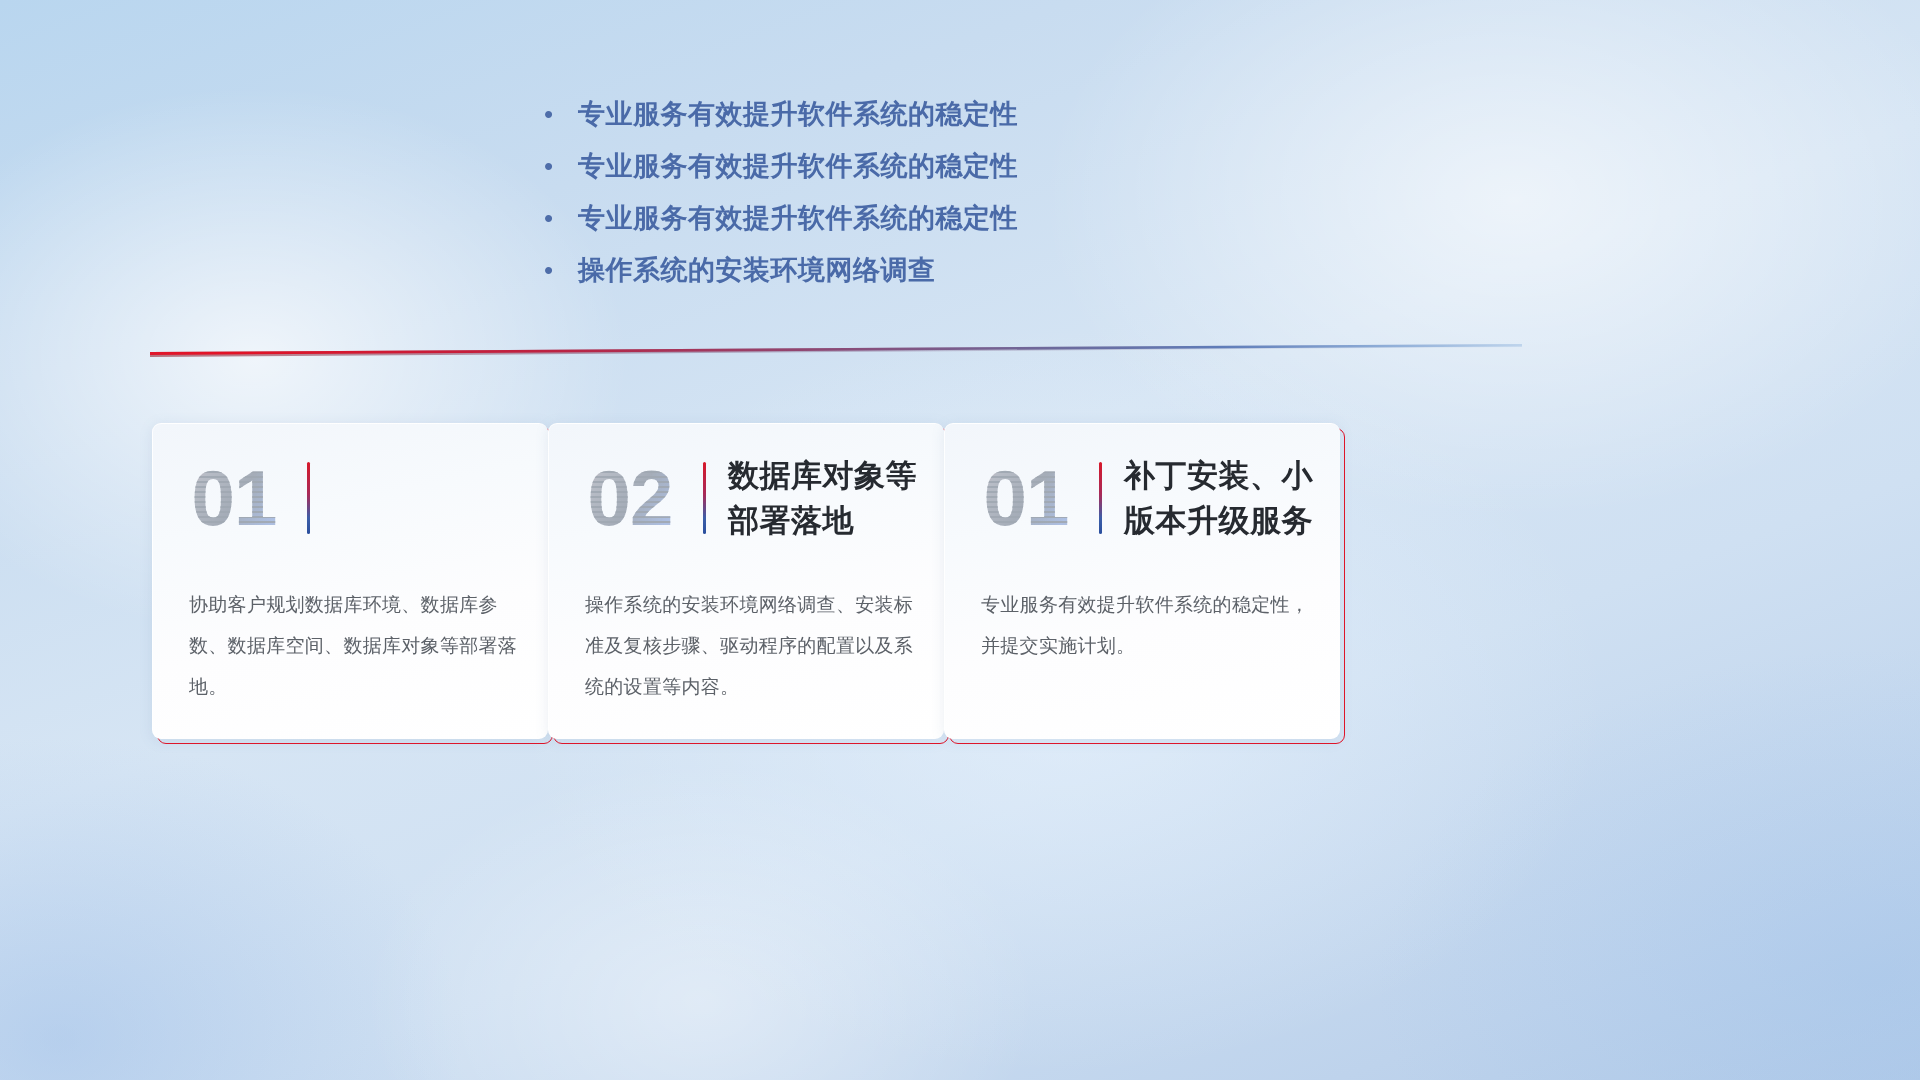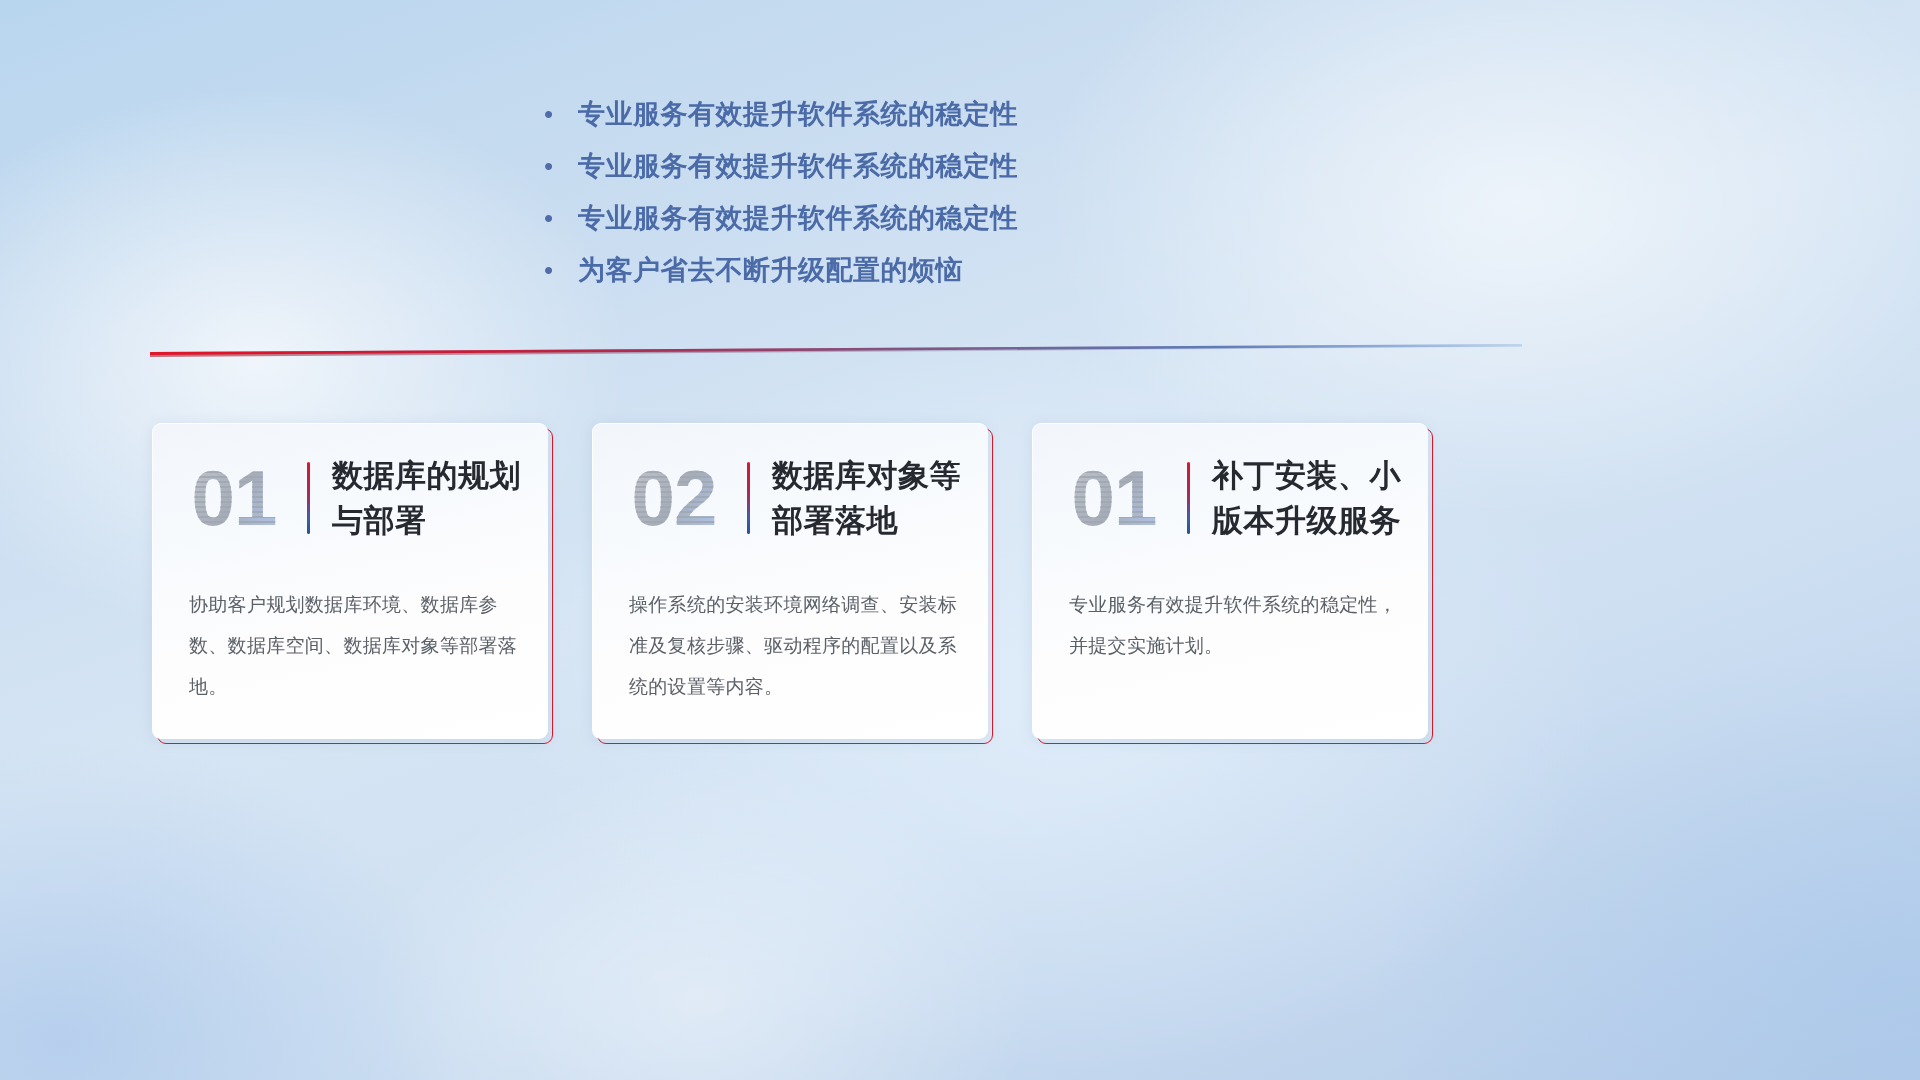--- a/index.html
+++ b/index.html
@@ -37,21 +37,21 @@
     color:#4a6aa8;font-size:27px;font-weight:bold;
     line-height:52px;letter-spacing:.5px;white-space:nowrap;
   }
   
   #divider{
     position:absolute;left:150px;top:336px;width:1372px;height:22px;
   }
   
   #cards{
     position:absolute;left:152px;top:423px;
-    display:flex;gap:44px;
+    display:flex;
   }
   .card{
     position:relative;
     width:396px;height:316px;
     box-sizing:border-box;
     border-radius:9px;
   }
   .card-red{
     position:absolute;left:5px;top:5px;
     width:396px;height:316px;
@@ -130,21 +130,21 @@
       <span class="bullet-text">专业服务有效提升软件系统的稳定性</span>
     </div>
 
     <div class="bullet-row">
       <span class="bullet-dot">•</span>
       <span class="bullet-text">专业服务有效提升软件系统的稳定性</span>
     </div>
 
     <div class="bullet-row">
       <span class="bullet-dot">•</span>
-      <span class="bullet-text">为客户省去不断升级配置的烦恼</span>
+      <span class="bullet-text">操作系统的安装环境网络调查</span>
     </div>
 
   </div>
 
   <div id="divider">
     <svg width="1372" height="22" viewBox="0 0 1372 22" preserveAspectRatio="none">
       <defs>
         <linearGradient id="divgrad" x1="0" y1="0" x2="1" y2="0">
           <stop offset="0" stop-color="#e0162b"></stop>
           <stop offset="0.06" stop-color="#e21226"></stop>
@@ -167,21 +167,20 @@
   </div>
 
   <div id="cards">
 
     <div class="card">
       <div class="card-red"></div>
       <div class="card-face">
         <div class="card-head">
           <div class="card-num">01</div>
           <div class="card-bar"></div>
-          <div class="card-title">数据库的规划与部署</div>
         </div>
         <div class="card-body">协助客户规划数据库环境、数据库参数、数据库空间、数据库对象等部署落地。</div>
       </div>
     </div>
 
     <div class="card">
       <div class="card-red"></div>
       <div class="card-face">
         <div class="card-head">
           <div class="card-num">02</div>

